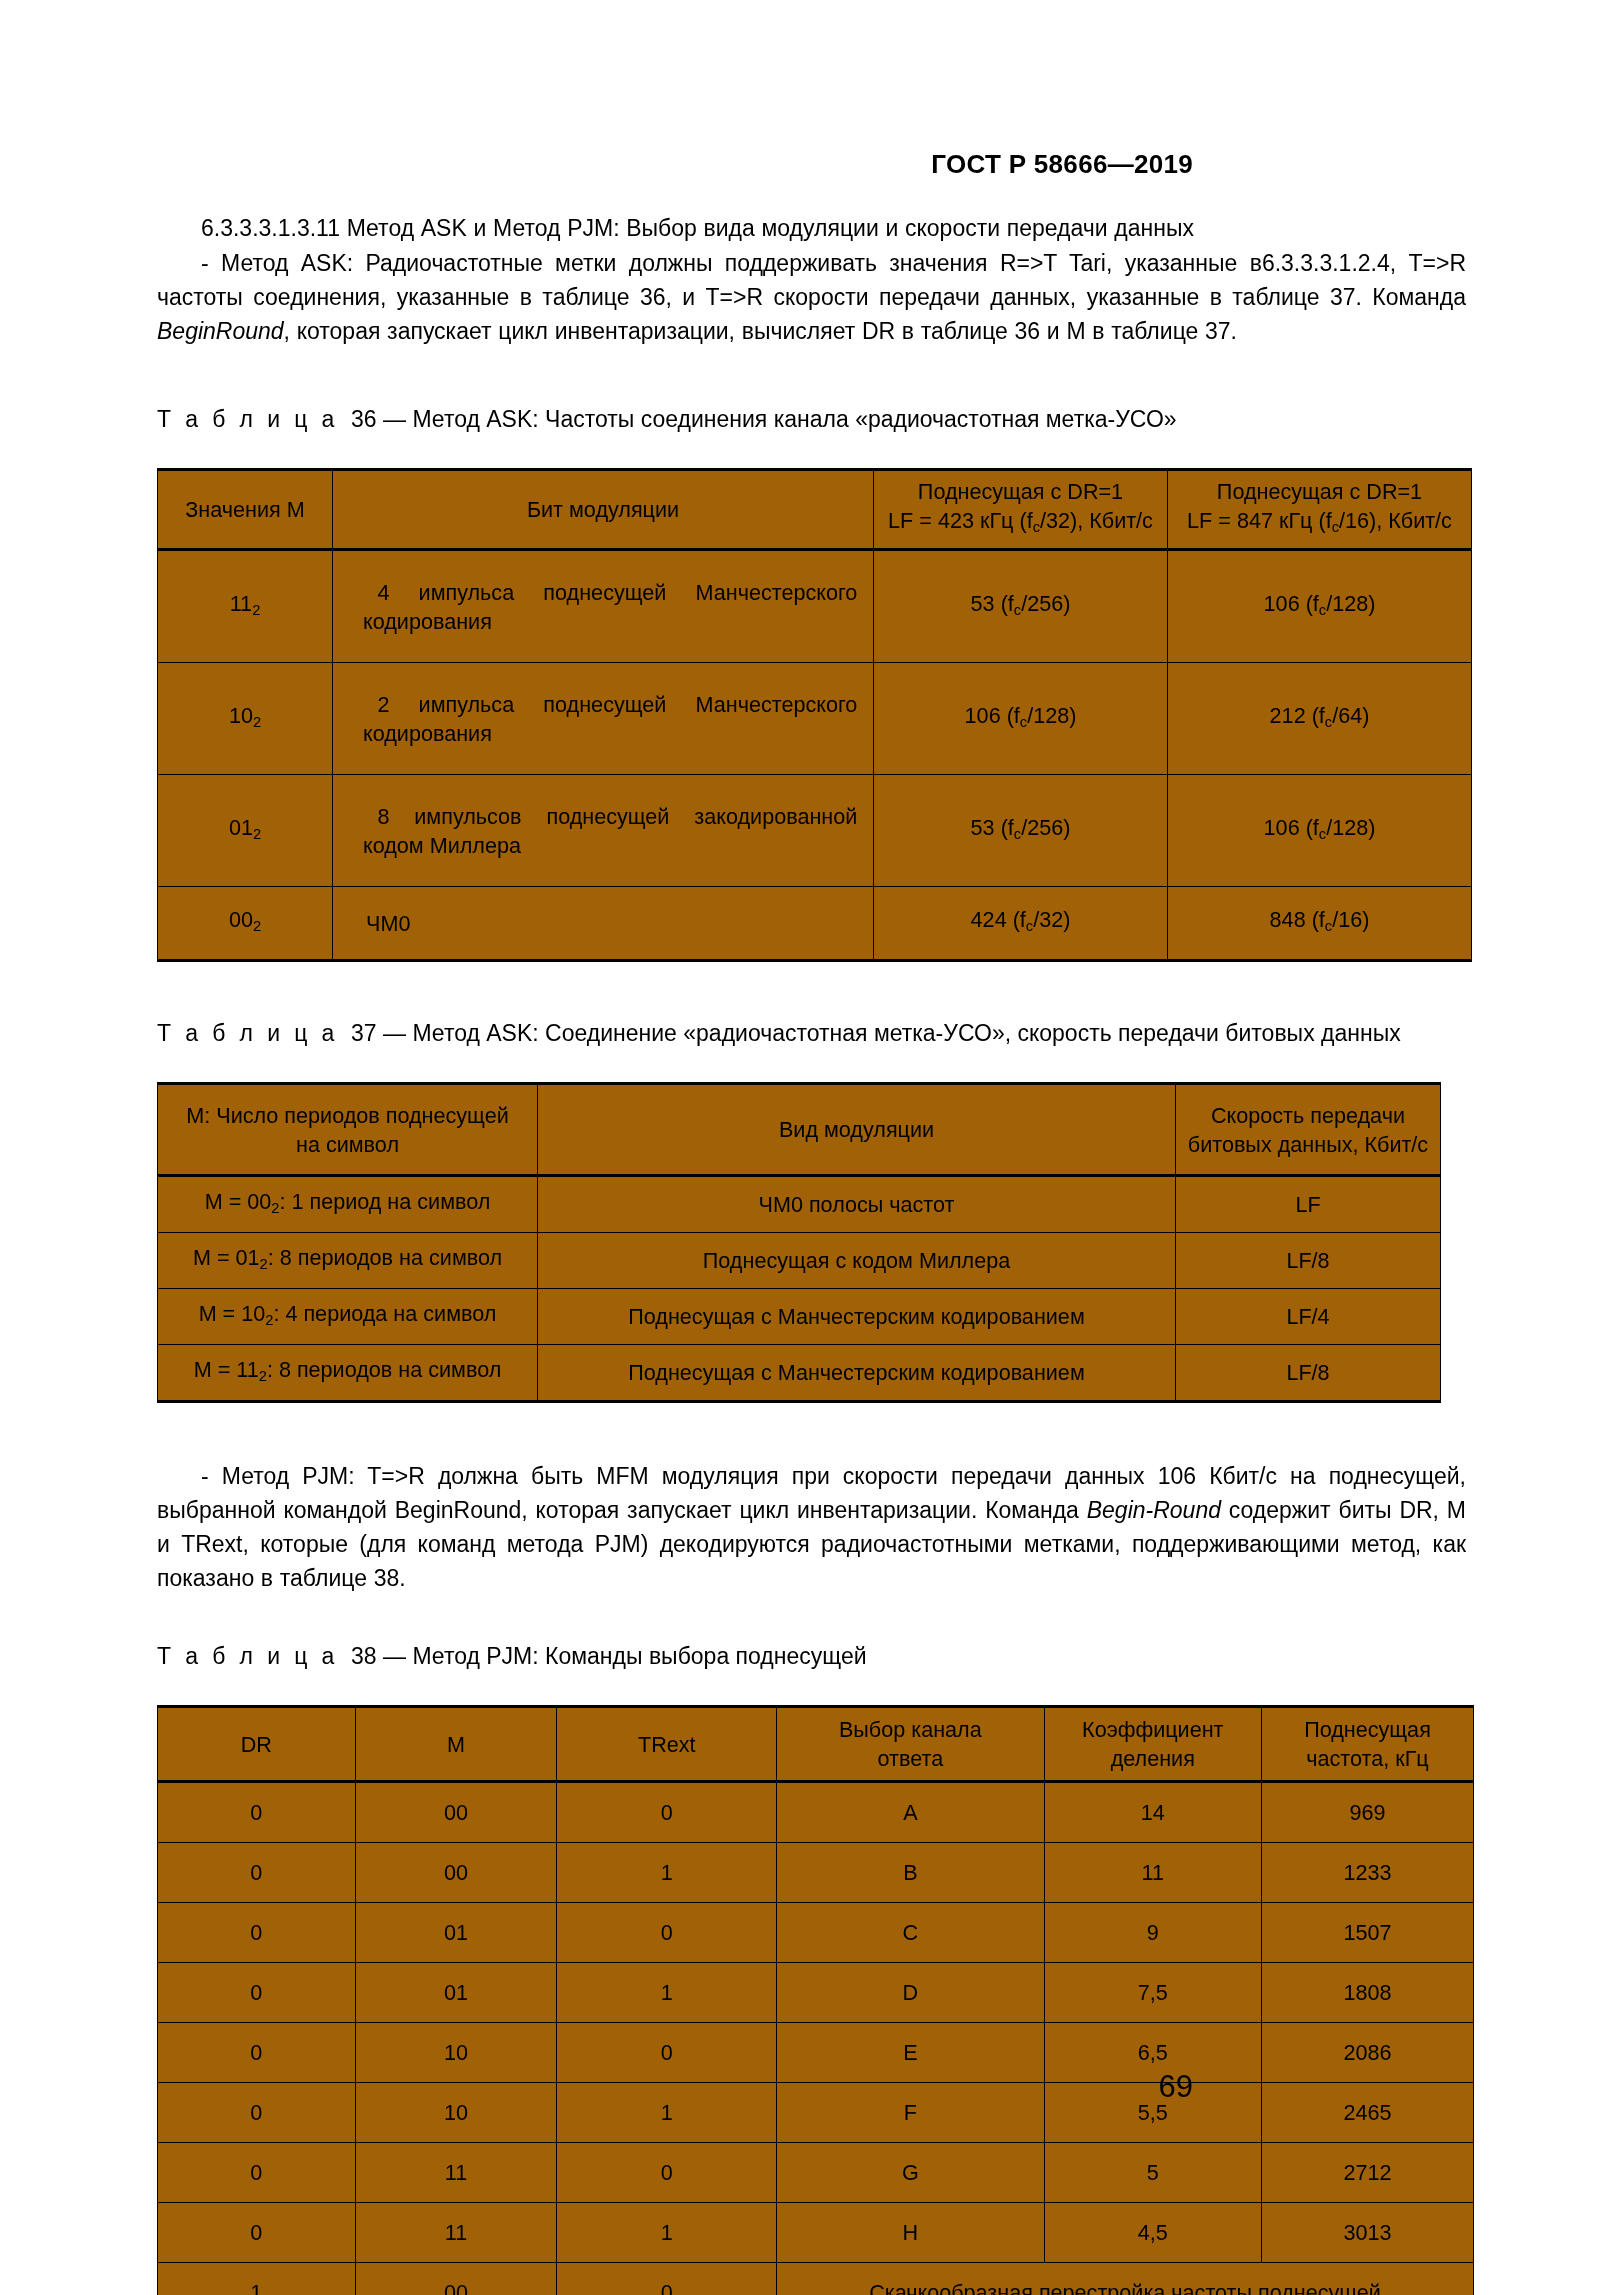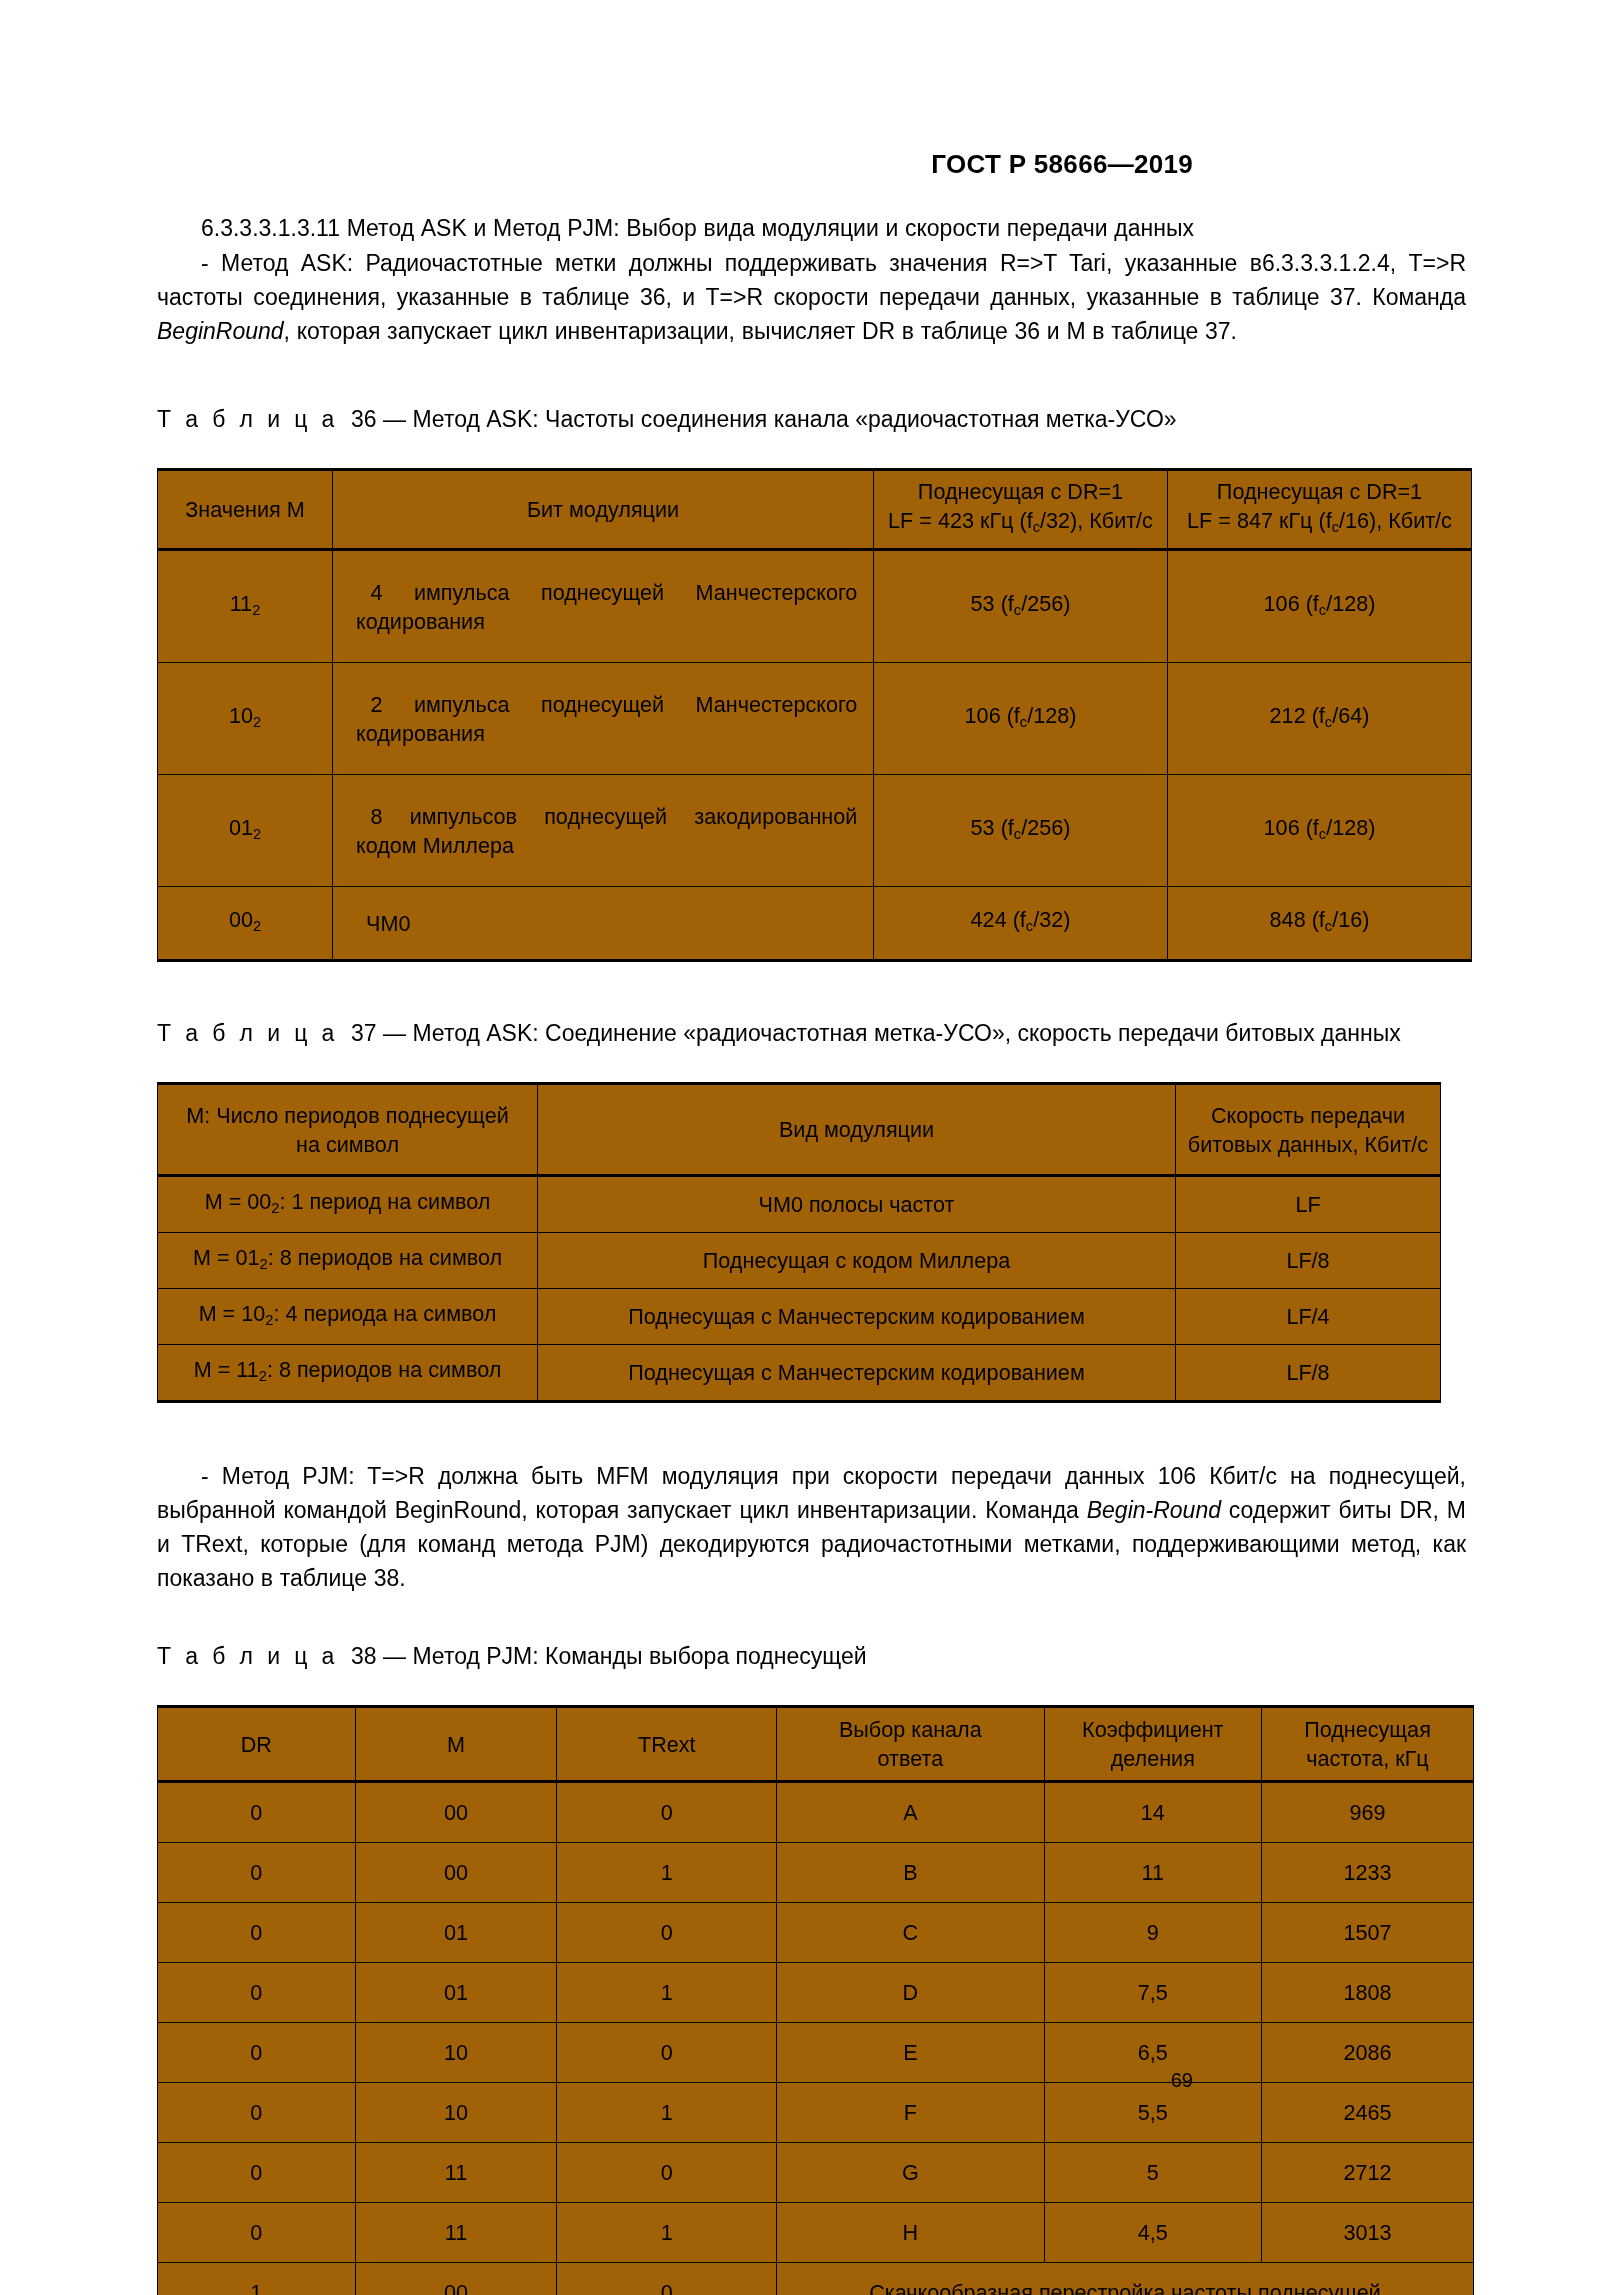--- a/index.html
+++ b/index.html
@@ -85,21 +85,21 @@
   }
   table.gost thead td, table.gost thead th {
     border-bottom: 3.3px solid #000;
   }
   table.gost .outer-top td { border-top: 3.3px solid #000; }
   table.gost tr.last td { border-bottom: 3.3px solid #000; }
   table.gost td.lft { text-align: left; }
   table.gost td.just {
     text-align: justify;
     text-align-last: left;
-    padding-left: 23px;
+    padding-left: 30px;
     padding-right: 15.7px;
     text-indent: 14.4px;
   }
   sub { font-size: 0.68em; vertical-align: -0.28em; }
 
   
   .t36 { width: 1314px; }
   .t36 col.c1 { width: 175px; }
   .t36 col.c2 { width: 541px; }
   .t36 col.c3 { width: 294px; }
@@ -128,21 +128,21 @@
   .t38 tbody td { height: 59px; }
   .spacer-md { height: 34px; }
   .spacer-lg { height: 46px; }
   .spacer-xl { height: 56px; }
 
   
   .page-number {
     position: absolute;
     right: 157px;
     top: 2069px;
-    font-size: 20px;
+    font-size: 31px;
   }
 </style>
 </head>
 <body>
 
 <div class="page">
 
   <div class="doc-header">ГОСТ Р 58666—2019</div>
 
   <div class="content">

